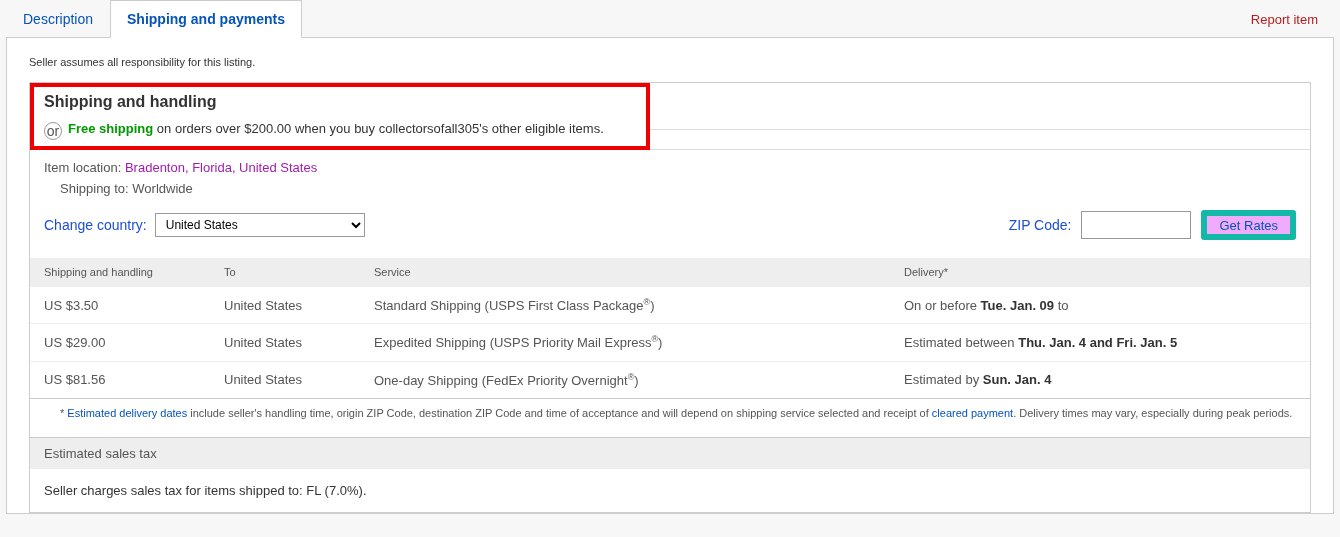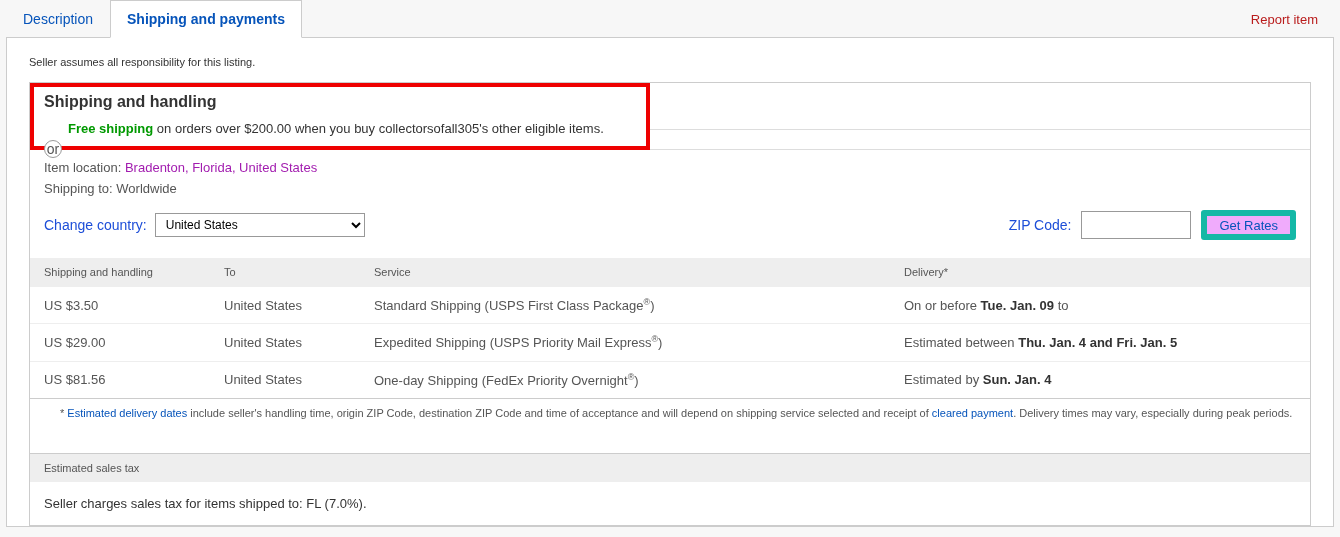--- a/index.html
+++ b/index.html
@@ -9,50 +9,50 @@
   .tab { padding: 10px 16px; font-size: 14px; color: #0654ba; cursor: pointer; border: 1px solid transparent; border-bottom: none; background: transparent; }
   .tab.active { background: #fff; border: 1px solid #ccc; border-bottom: 1px solid #fff; margin-bottom: -1px; font-weight: bold; }
   .report-link { margin-left: auto; padding: 10px 16px; color: #b91c1c; font-size: 13px; cursor: pointer; }
   .content { background: #fff; border: 1px solid #ccc; border-top: none; padding: 18px 22px 0 22px; }
   .responsibility { font-size: 11px; color: #333; margin-bottom: 14px; }
   .shipping-box { border: 1px solid #ccc; padding: 0; }
   .redbox-wrap { display: flex; align-items: stretch; }
   .redbox { border: 4px solid #e00; padding: 6px 10px 6px 10px; width: 620px; }
   .sh-title { font-size: 16px; font-weight: bold; color: #333; margin-bottom: 6px; }
   .promo-row { display: flex; align-items: center; font-size: 13px; color: #333; padding: 2px 0; }
-  .or-badge { display: inline-flex; align-items: center; justify-content: center; width: 18px; height: 18px; border: 1px solid #999; border-radius: 50%; font-size: 14px; color: #555; background: #fff; margin-right: 6px; flex-shrink:0; position: relative; top: 20px; }
+  .or-badge { display: inline-flex; align-items: center; justify-content: center; width: 18px; height: 18px; border: 1px solid #999; border-radius: 50%; font-size: 14px; color: #555; background: #fff; margin-right: 6px; flex-shrink:0; position: relative; top: 2px; }
   .or-col { width: 24px; }
   .promo-strong { color: #009900; font-weight: bold; }
   .promo-lines { flex: 1; }
   .promo-lines .line { border-bottom: 1px solid #ddd; padding: 2px 0 2px 0;}
   .promo-lines .line:last-child { border-bottom: none; }
   .meta-block { padding: 10px 14px 0 14px; font-size: 13px; color: #555; }
   .meta-block .loc { margin-bottom: 6px; }
   .meta-block .locval { color: #a21caf; margin-top: 18px; }
-  .meta-block .shipto { margin-bottom: 14px; }
+  .meta-block .shipto { margin-bottom: 14px; margin-left: 16px; }
   .controls-row { display: flex; align-items: center; gap: 8px; padding: 0 14px 18px 14px; }
   .controls-row label { font-size: 14px; color: #1d4ed8; }
   .country-select { height: 24px; border: 1px solid #999; font-size: 12px; padding: 2px 6px; width: 210px; background:#fff; }
   .zip-group { margin-left: auto; display: flex; align-items: center; gap: 10px; }
   .zip-input { height: 28px; width: 110px; border: 1px solid #999; padding: 2px 6px; font-size: 13px; }
   .getrates-btn { height: 30px; padding: 0 12px; border: 6px solid #14b8a6; background: #f0abfc; color: #0654ba; font-size: 13px; cursor: pointer; border-radius: 3px; }
   .rates-table { width: 100%; border-collapse: collapse; }
   .rates-table thead th { text-align: left; font-weight: normal; font-size: 11px; color: #555; background: #eee; padding: 8px 14px; }
   .rates-table tbody td { padding: 10px 14px; font-size: 13px; color: #555; border-top: 1px solid #eee; vertical-align: middle; }
   .col-sh { width: 180px; }
   .col-to { width: 150px; }
   .col-svc { }
   .col-del { width: 420px; }
   .service-cell { }
   .reg-mark { font-size: 9px; vertical-align: super; }
   .del-bold { font-weight: bold; color: #333; }
   .footnote-row { border-top: 1px solid #ccc; padding: 6px 14px 16px 30px; font-size: 11px; color: #555; line-height: 1.5; }
   .footnote-row .star { }
   .footnote-row .link { color: #0654ba; }
-  .tax-header { background: #eee; font-size: 11px; color: #555; padding: 8px 14px; border-top: 1px solid #ccc; margin-top: 16px; }
+  .tax-header { background: #eee; font-size: 13px; color: #555; padding: 8px 14px; border-top: 1px solid #ccc; }
   .tax-body { padding: 14px; font-size: 13px; color: #333; }
   .spacer-right { width: 660px; display:flex; flex-direction:column;}
   .spacer-right .sp-top{ flex:1;}
   .spacer-right .sp-line{ border-top:1px solid #ddd; height:0;}
   .spacer-right .sp-mid{ height:20px; border-bottom:1px solid #ddd;}
 </style>
 </head>
 <body>
 
 <div class="page">

